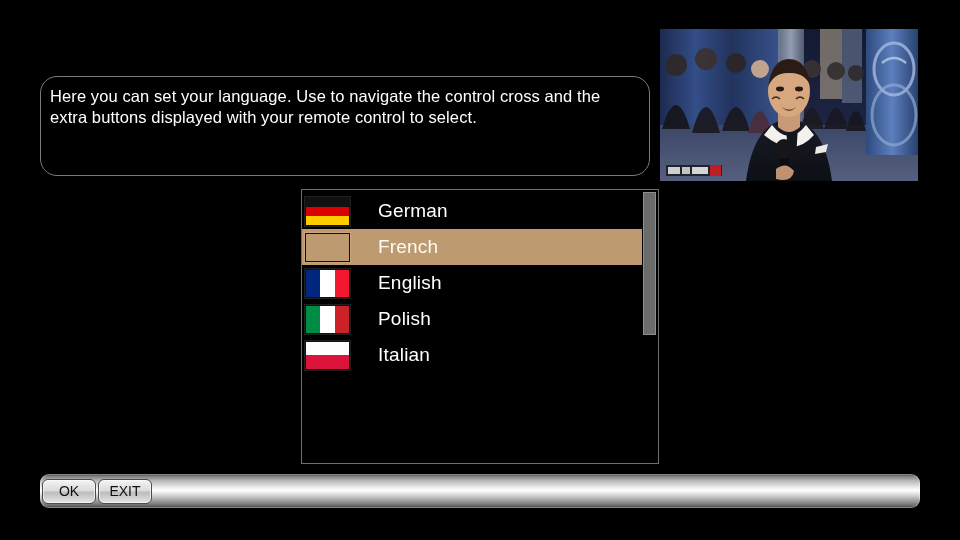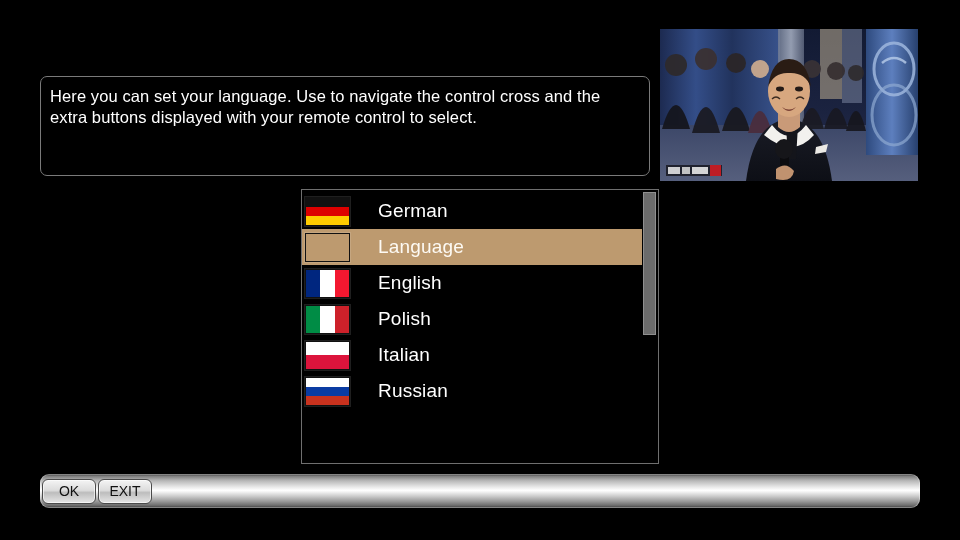--- a/index.html
+++ b/index.html
@@ -51,21 +51,21 @@
     font-family: "Liberation Sans Narrow", "Liberation Sans", sans-serif;
   }
 
   
   #desc-box {
     position: absolute;
     left: 40px; top: 76px;
     width: 610px; height: 100px;
     background: #000;
     border: 1px solid #7a7a7a;
-    border-radius: 7px;
+    border-radius: 17px;
     box-sizing: border-box;
     padding: 9px 12px 0 9px;
   }
   #desc-text {
     color: #ffffff;
     font-size: 16.5px;
     line-height: 21px;
     font-family: "Liberation Sans Narrow", "Liberation Sans", sans-serif;
     transform-origin: left top;
     letter-spacing: 0.1px;
@@ -306,21 +306,21 @@
 
       <div class="row selected">
         <span class="flag">
           <span class="f-uk">
             <i class="diagW1"></i><i class="diagW2"></i>
             <i class="diagR1"></i><i class="diagR2"></i>
             <i class="crossWv"></i><i class="crossWh"></i>
             <i class="crossRv"></i><i class="crossRh"></i>
           </span>
         </span>
-        <span class="label">Language</span>
+        <span class="label">French</span>
       </div>
 
       <div class="row">
         <span class="flag">
           <span class="f-v3">
               <div style="background:#00267f"></div>
               <div style="background:#fff"></div>
               <div style="background:#f31830"></div>
             </span>
         </span>
@@ -342,30 +342,20 @@
       <div class="row">
         <span class="flag">
           <span class="f-h3">
               <div style="background:#fff"></div>
               <div style="background:#dc143c"></div>
             </span>
         </span>
         <span class="label">Italian</span>
       </div>
 
-      <div class="row">
-        <span class="flag">
-          <span class="f-h3">
-              <div style="background:#fff"></div>
-              <div style="background:#0a3ca3"></div>
-              <div style="background:#c8321e"></div>
-            </span>
-        </span>
-        <span class="label">Russian</span>
-      </div>
 
     </div>
 
     <div id="scroll-track">
       <div id="scroll-thumb"></div>
     </div>
   </div>
 
   <div id="bottom-bar" class="metal">
     <div class="softkey">

